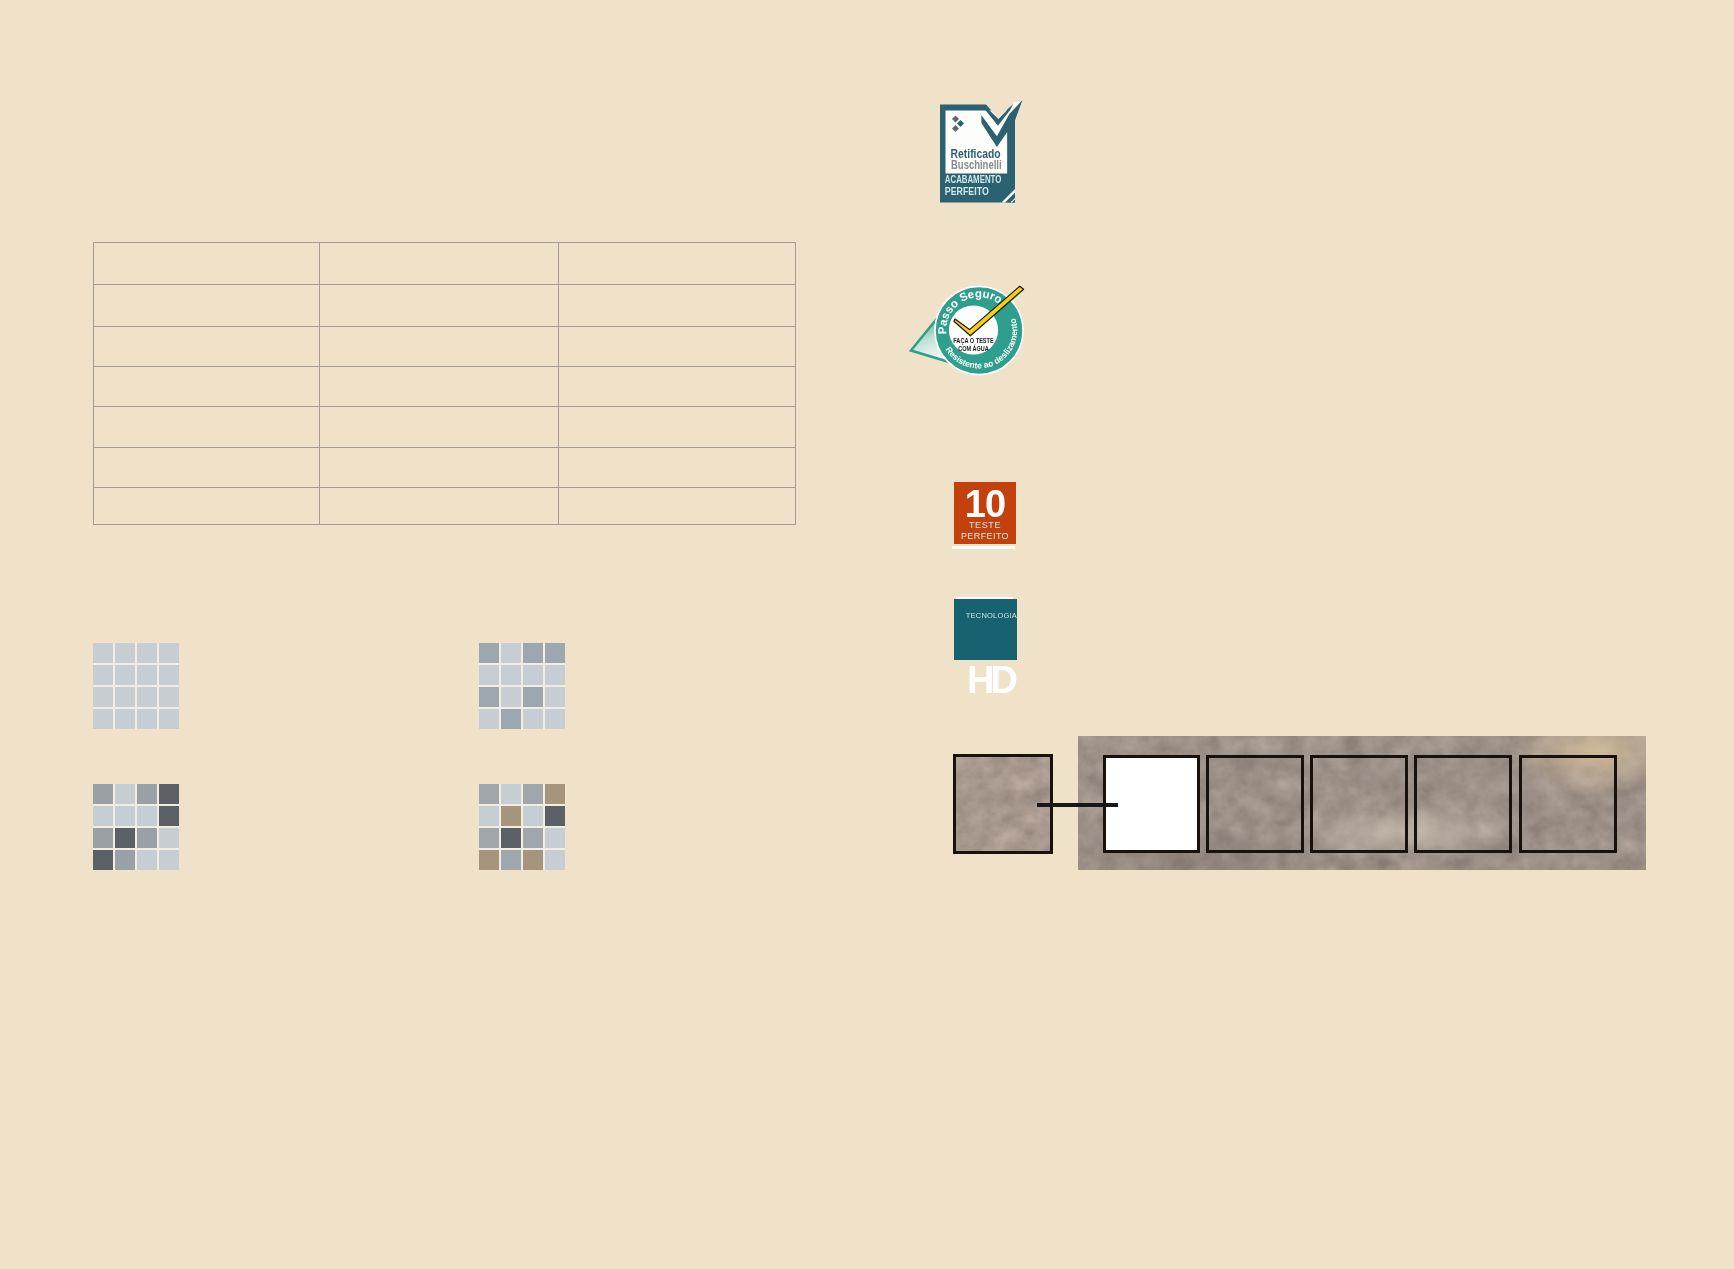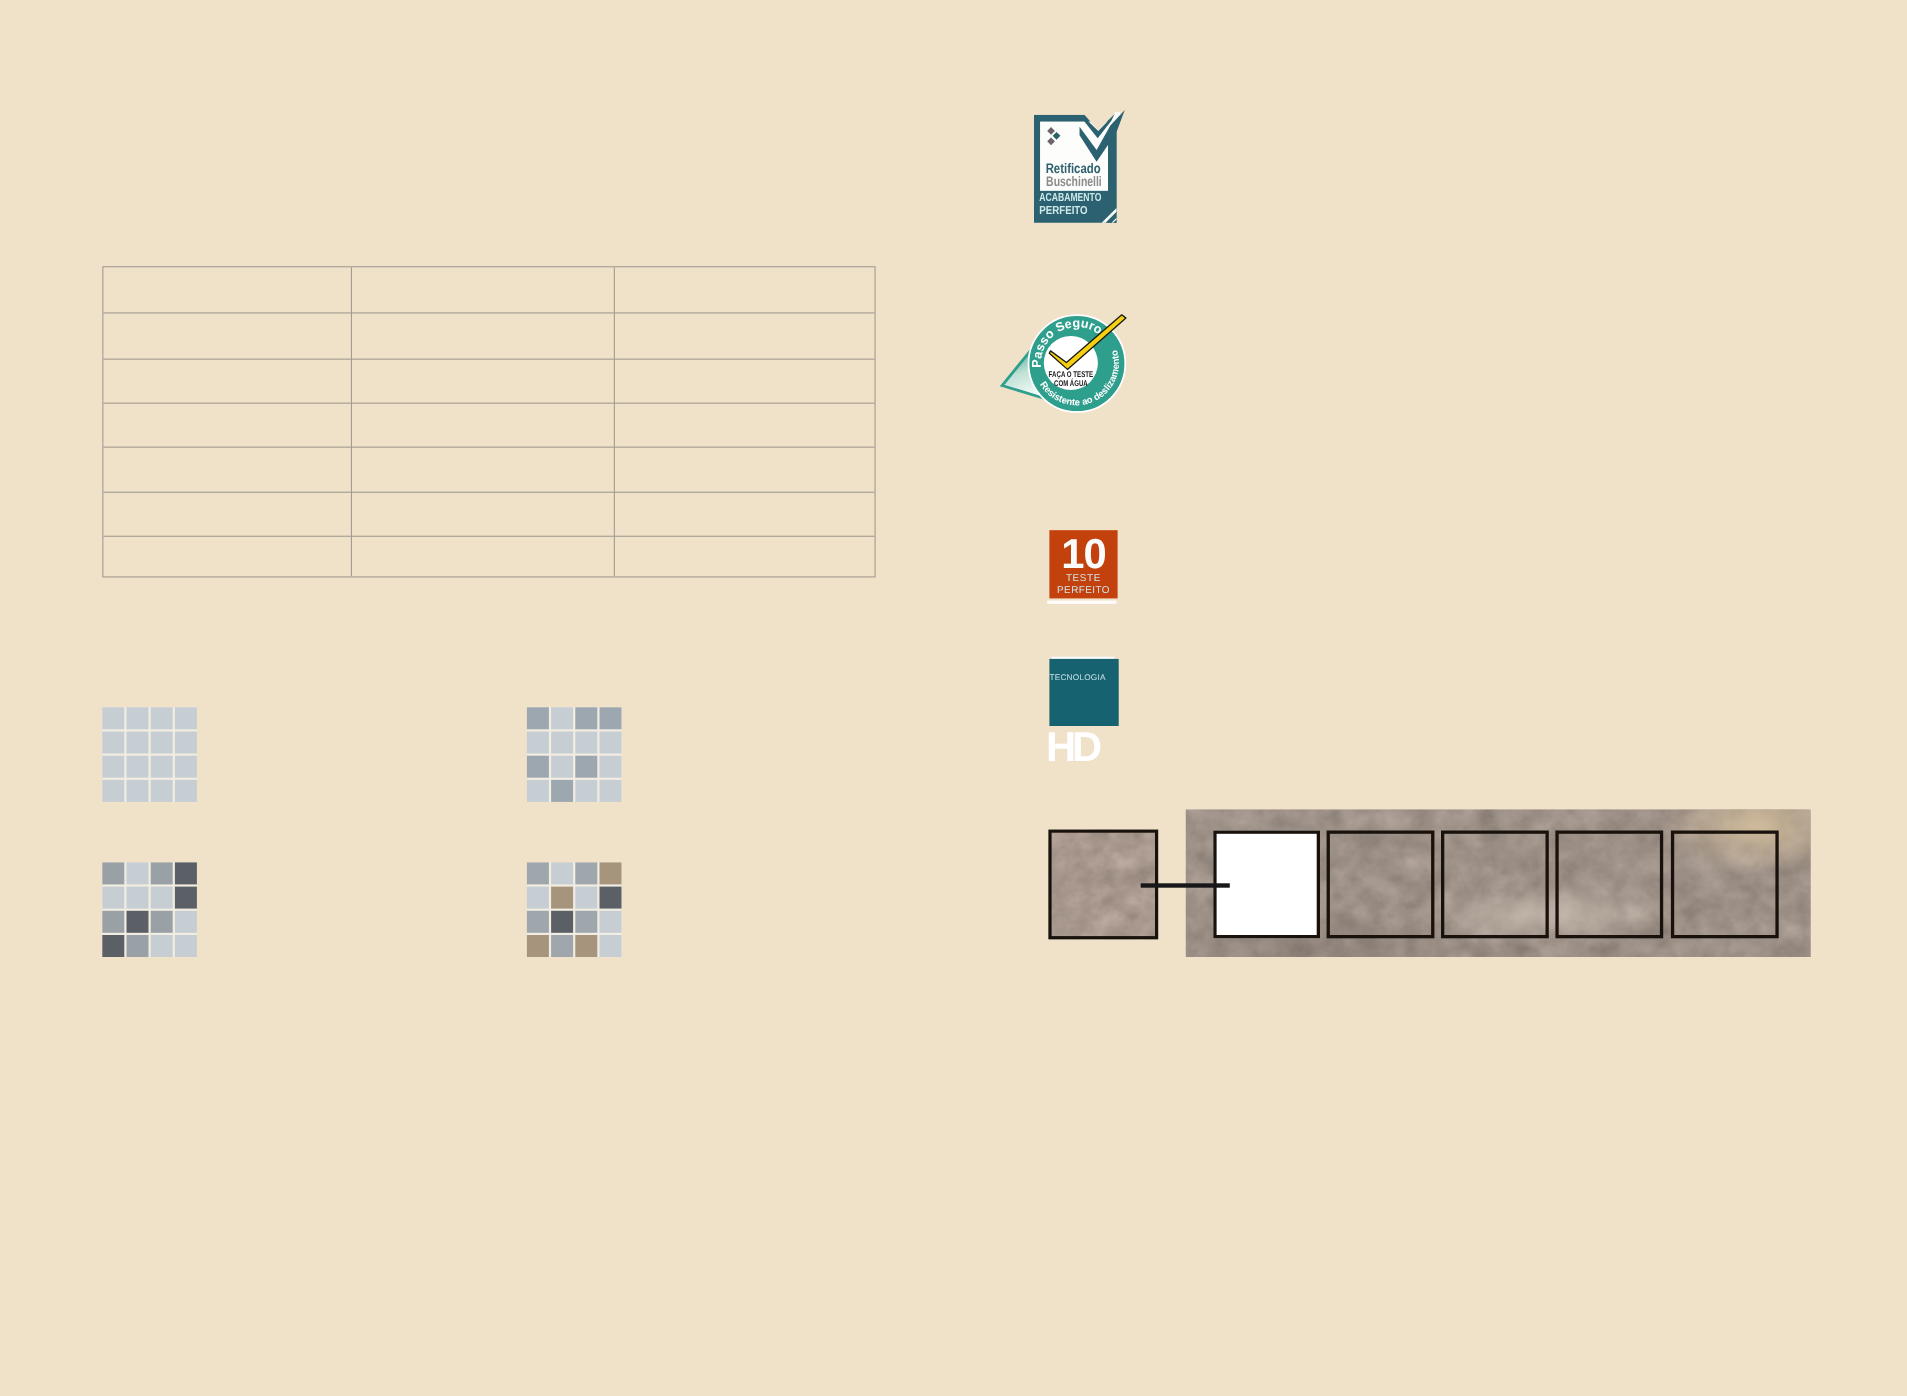--- a/index.html
+++ b/index.html
@@ -157,21 +157,21 @@
 
 <div class="abs" style="left:954px;top:482px;width:62px;height:62px;background:#c2410c;text-align:center;">
   <div class="abs" style="top:4px;width:100%;font-size:38px;font-weight:bold;color:#fbfdfd;line-height:36px;letter-spacing:-1px;">10</div>
   <div class="abs" style="top:39px;width:100%;font-size:9px;color:#cfe6ea;line-height:9px;letter-spacing:0.6px;">TESTE</div>
   <div class="abs" style="top:50px;width:100%;font-size:9px;color:#cfe6ea;line-height:9px;letter-spacing:0.4px;">PERFEITO</div>
 </div>
 
 <div class="abs" style="left:952px;top:545.5px;width:63px;height:3px;background:rgba(255,255,255,0.92);"></div>
 <div class="abs" style="left:956px;top:597px;width:57px;height:2.2px;background:rgba(255,255,255,0.9);"></div>
 
-<div class="abs" style="left:954px;top:599px;width:63px;height:61px;background:#176270;text-align:left;">
+<div class="abs" style="left:954px;top:599px;width:63px;height:61px;background:#176270;text-align:right;">
   <div class="abs" style="top:13px;width:100%;font-size:7.5px;color:#c8e2e8;line-height:8px;letter-spacing:0.2px;">TECNOLOGIA</div>
   <div class="abs" style="top:22px;width:100%;font-size:38px;font-weight:bold;color:#ffffff;line-height:30px;letter-spacing:-4px;margin-left:-3px;margin-top:44px;">HD</div>
 </div>
 
 <svg class="abs" style="left:1078px;top:736px" width="568" height="134">
   <defs>
     <filter id="stone1" x="0%" y="0%" width="100%" height="100%" color-interpolation-filters="sRGB">
       <feTurbulence type="fractalNoise" baseFrequency="0.045 0.05" numOctaves="4" seed="7" result="t"></feTurbulence>
       <feColorMatrix in="t" type="matrix" values="0.33 0.33 0.33 0 0 0.33 0.33 0.33 0 0 0.33 0.33 0.33 0 0 0 0 0 0 1" result="g"></feColorMatrix>
       <feComponentTransfer in="g">

